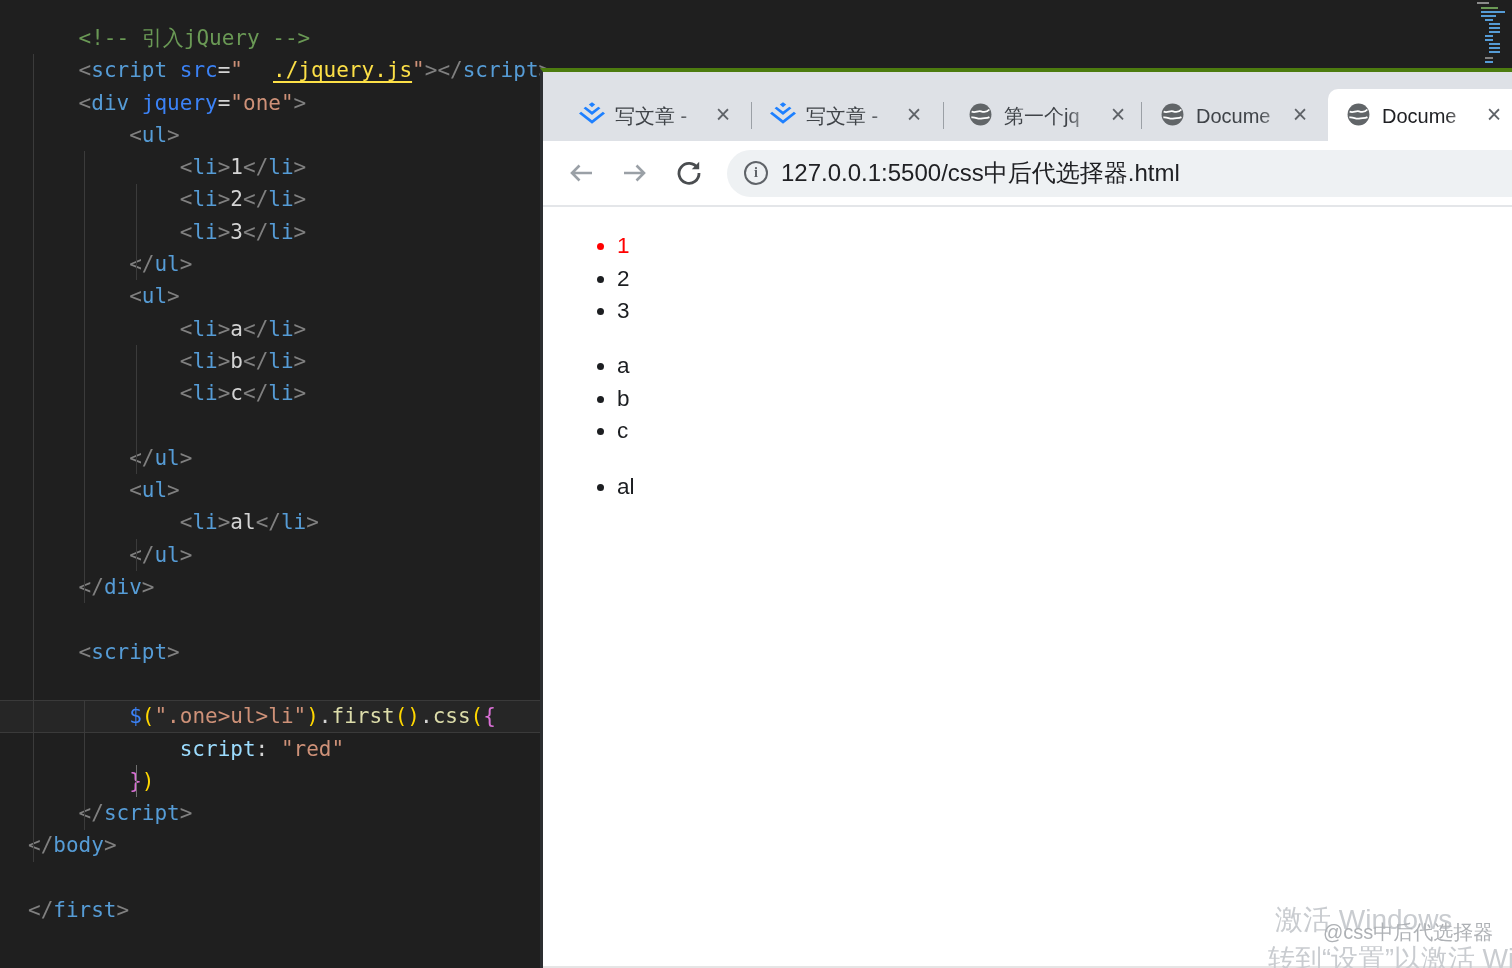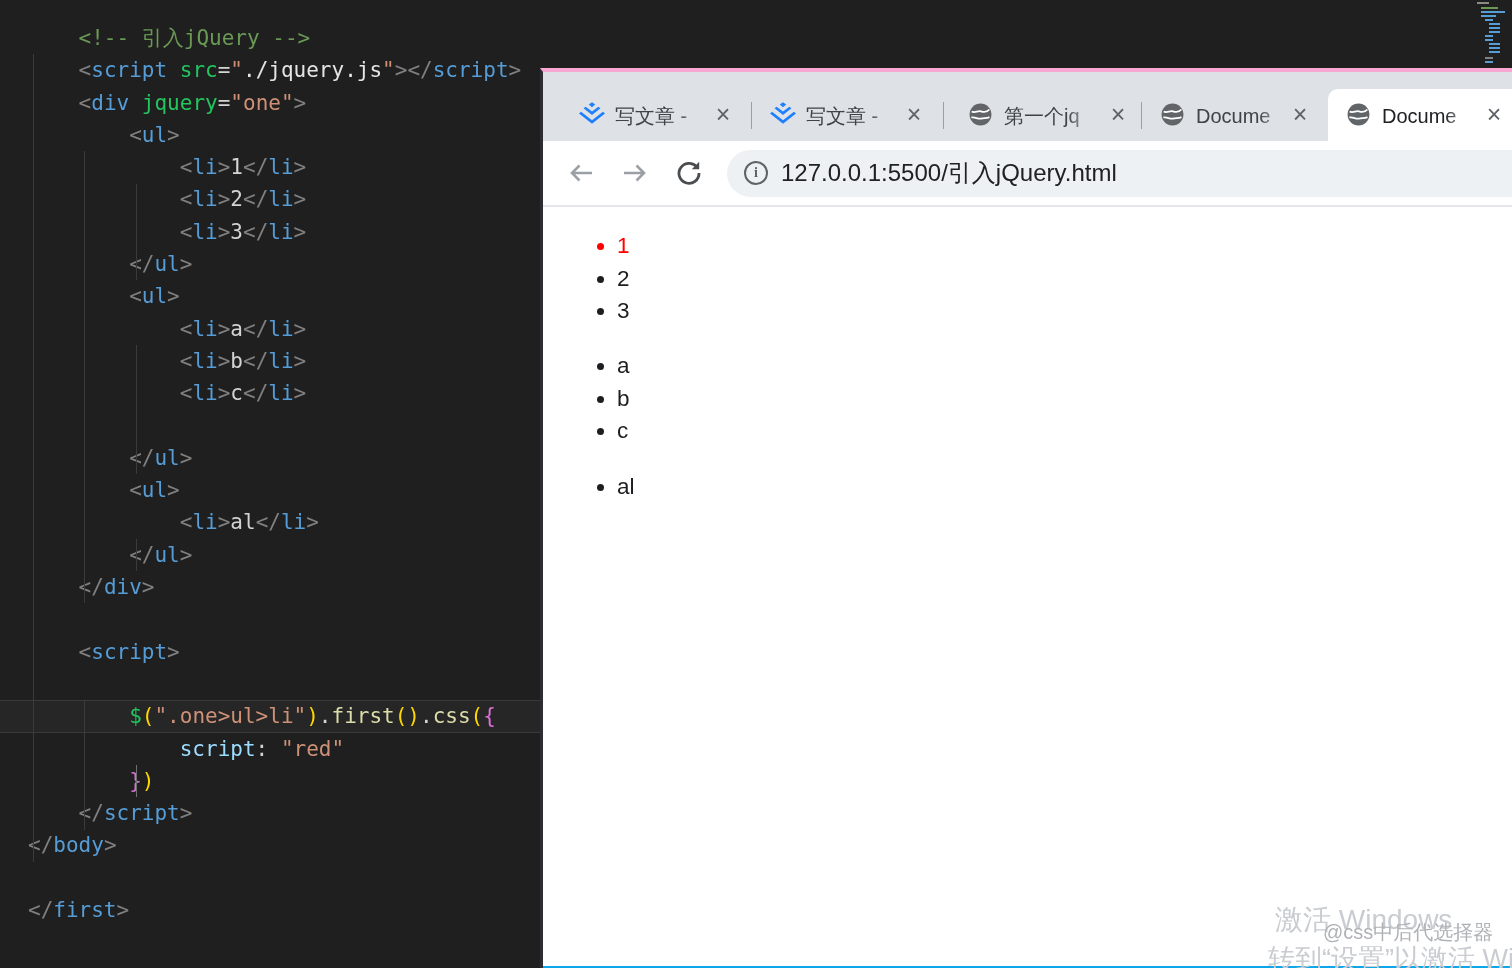--- a/index.html
+++ b/index.html
@@ -7,36 +7,36 @@
               font-family:"Liberation Sans","DejaVu Sans",sans-serif; }
 
   
   .editor { position:absolute; inset:0; background:#1f1f1f; }
   .code { position:absolute; top:22px; left:0; width:100%;
           font-family:"DejaVu Sans Mono","Liberation Mono",monospace;
           font-size:21px; }
   .code-line { height:32.3px; line-height:32.3px; white-space:pre; padding-left:28px; }
   .code-line.active-line { background:#262626;
           box-shadow: inset 0 1px 0 #3a3a3a, inset 0 -1px 0 #3a3a3a; }
-  .tk-p{color:#808080} .tk-t{color:#569cd6} .tk-a{color:#22c55e}
+  .tk-p{color:#808080} .tk-t{color:#569cd6} .tk-a{color:#3b82f6}
   .tk-s{color:#ce9178} .tk-c{color:#6a9955} .tk-w{color:#d4d4d4}
   .tk-fn{color:#dcdcaa} .tk-b1{color:#ffd700} .tk-b2{color:#da70d6}
   .tk-pr{color:#9cdcfe}
-  .tk-sl{color:#e5e5e5; text-underline-offset:4px; text-decoration-thickness:1.5px;}
+  .tk-sl{color:#fde047; text-decoration:underline; text-underline-offset:4px; text-decoration-thickness:1.5px;margin-left:30px;}
   .guide { position:absolute; width:1px; background:#3b3b3b; }
   .guide.bright { background:#707070; }
 
   
   .minimap { position:absolute; left:1473px; top:0; width:39px; height:66px; }
   .minimap i { position:absolute; height:2px; display:block; }
 
   
   .browser { position:absolute; left:540px; top:68px; right:0; bottom:0;
-             border-top:4px solid #f9a8d4; border-left:3px solid #2c2e31;
-             background:#0ea5e9; overflow:hidden; }
+             border-top:4px solid #4d7c0f; border-left:3px solid #2c2e31;
+             background:#e5e5e5; overflow:hidden; }
   .tabstrip { position:relative; height:69px; background:#dee1e6; }
   .tab { position:absolute; top:17px; height:52px; }
   .tab.active { background:#fff; border-radius:10px 10px 0 0; }
   .tab .favicon { position:absolute; left:18px; top:13px; width:26px; height:26px; }
   .tab .label { position:absolute; left:54px; top:14px; width:96px; height:26px;
                 font-size:20px; line-height:26px; color:#3f4348; white-space:nowrap; overflow:hidden;
                 -webkit-mask-image:linear-gradient(to right,#000 65%,transparent 98%);
                 mask-image:linear-gradient(to right,#000 65%,transparent 98%); }
   .tab.active .label { color:#202124; }
   .tab .close { position:absolute; right:14px; top:11px; width:28px; height:28px;
@@ -215,21 +215,21 @@
       </svg>
     </button>
     <button class="navbtn">
       <svg width="32" height="32" viewBox="0 0 32 32">
         <path d="M24.6 11.2 A10 10 0 1 0 26 16" fill="none" stroke="#4a4d50" stroke-width="2.8"></path>
         <path d="M26.2 4.8 v7.4 h-7.4 z" fill="#4a4d50"></path>
       </svg>
     </button>
     <div class="addressbar">
       <button class="info-btn">i</button>
-      <span class="url">127.0.0.1:5500/引入jQuery.html</span>
+      <span class="url">127.0.0.1:5500/css中后代选择器.html</span>
     </div>
   </div>
 
   <div class="content">
     <ul>
       <li style="color: rgb(255, 0, 0);">1</li>
       <li>2</li>
       <li>3</li>
     </ul>
     <ul>

